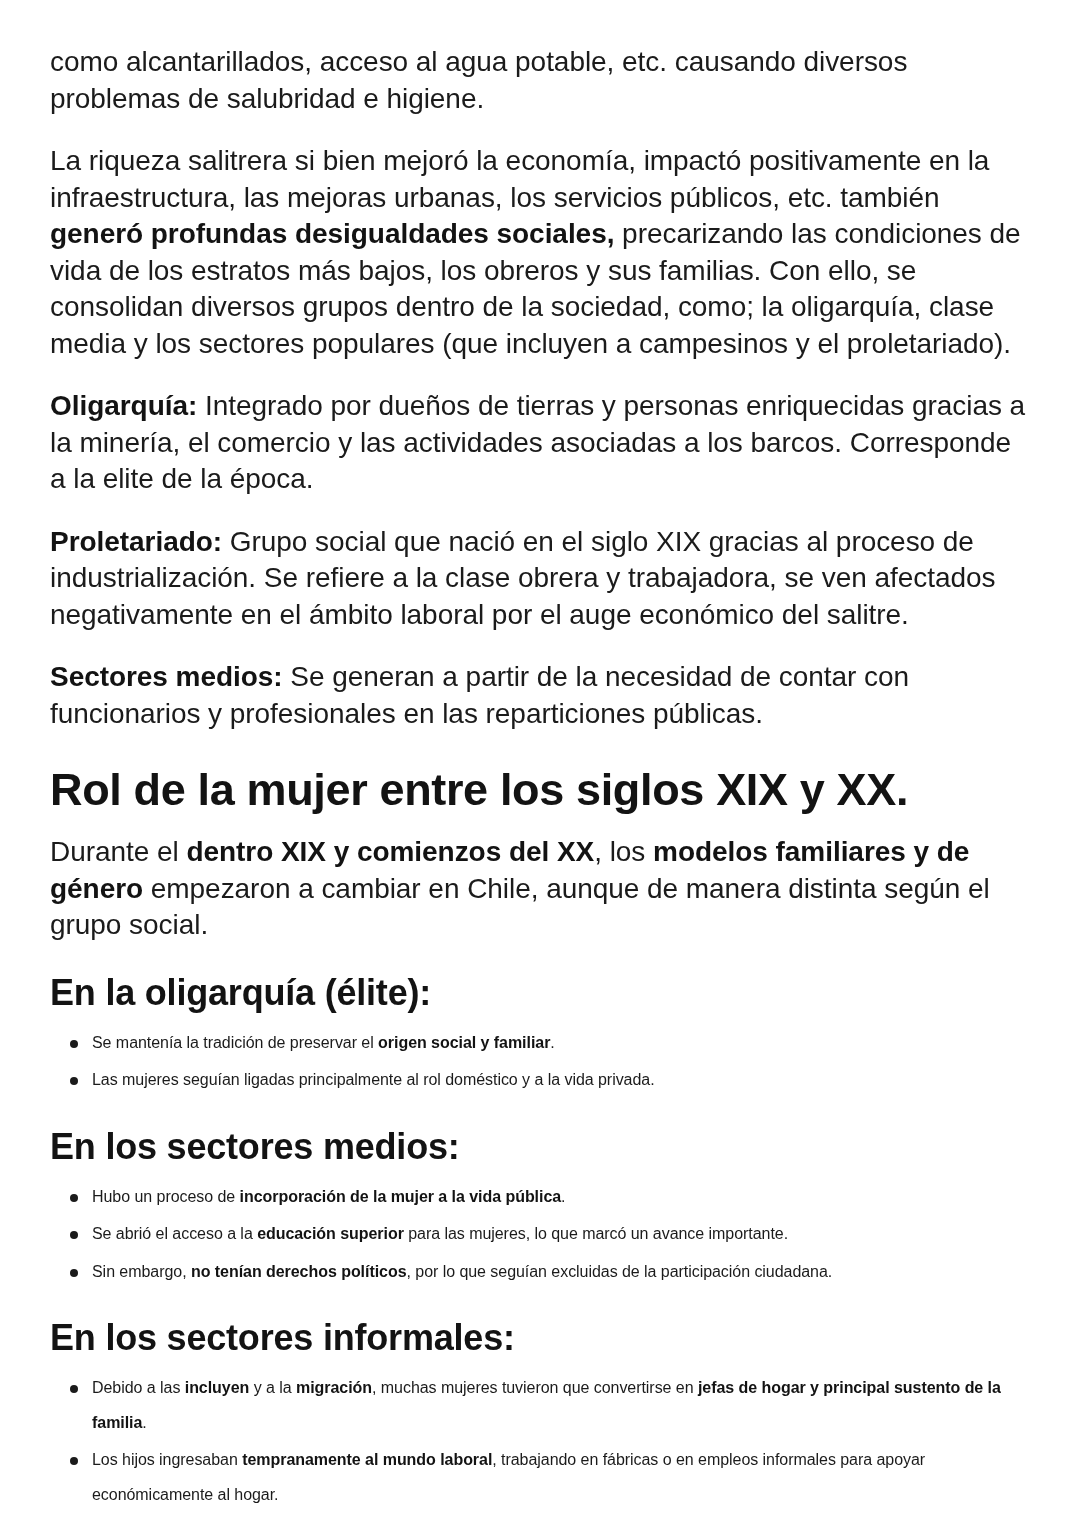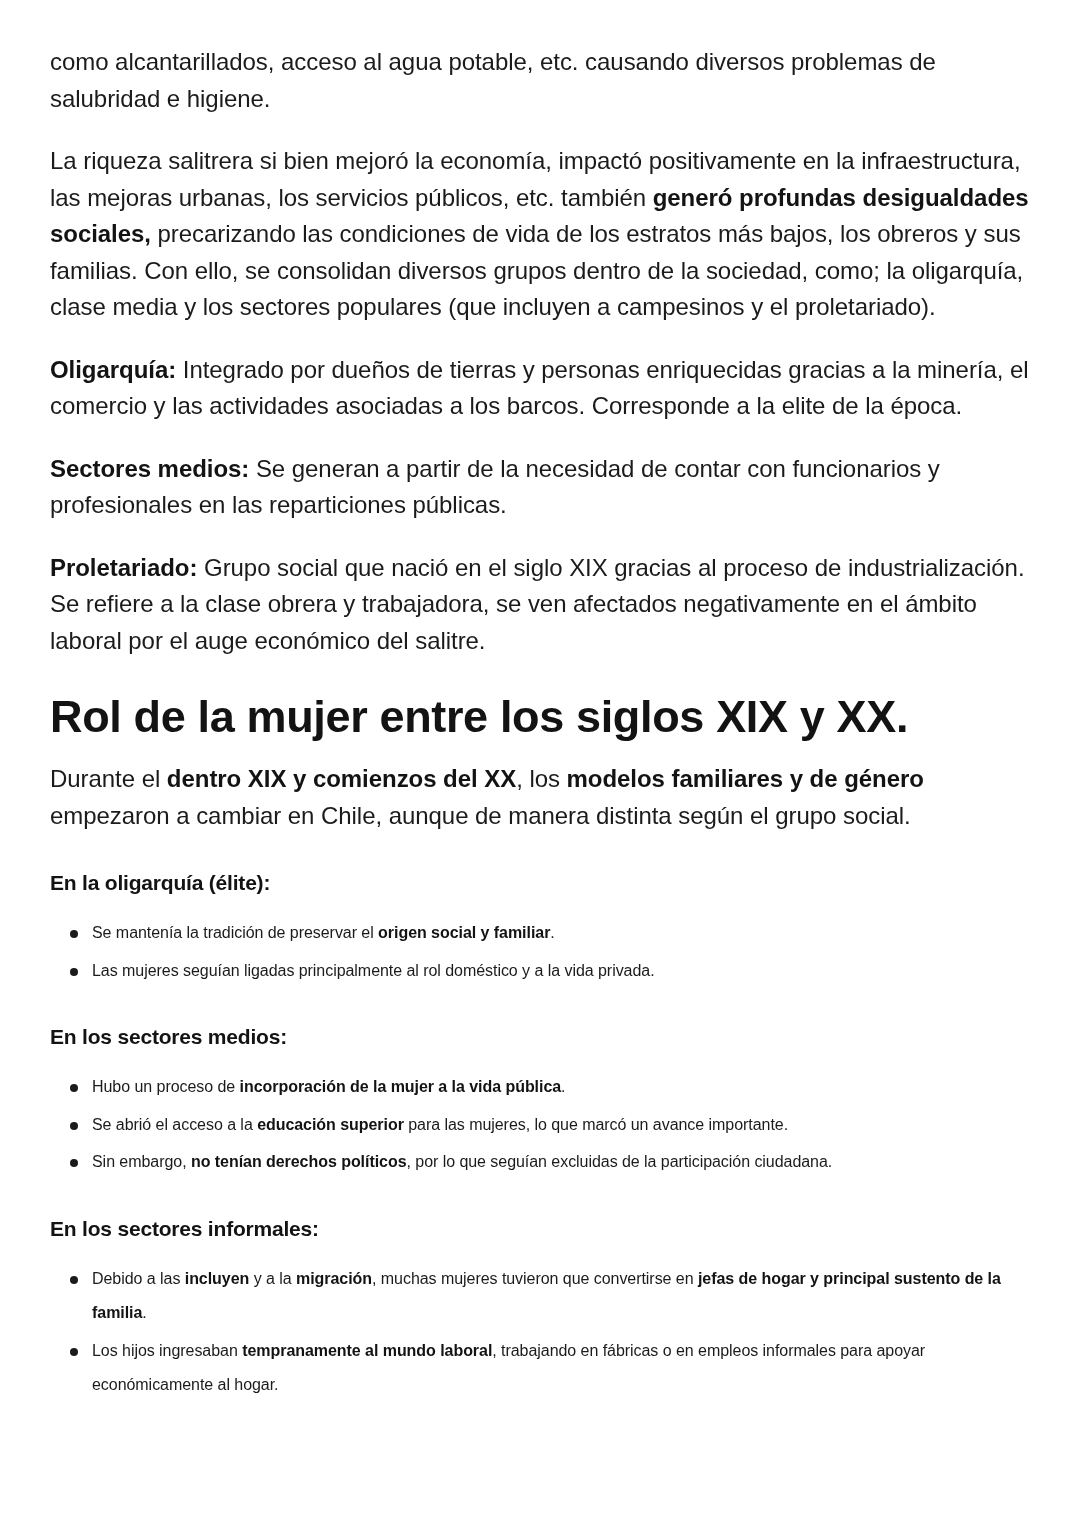--- a/index.html
+++ b/index.html
@@ -22,39 +22,39 @@
     background: #ffffff;
     box-sizing: border-box;
     padding: 44px 48px 0 50px;
   }
   .doc-body {
     width: 982px;
   }
 
   p.para {
     margin: 0 0 26px 0;
-    font-size: 24px;
+    font-size: 28px;
     line-height: 36.5px;
     letter-spacing: -0.05px;
     color: #1b1b1b;
     text-align: left;
   }
 
   h1.title {
     margin: 36px 0 22px 0;
     font-size: 45px;
     line-height: 44px;
     font-weight: bold;
     letter-spacing: -0.35px;
     color: #141414;
   }
 
   h2.subtitle {
     margin: 32px 0 16px 0;
-    font-size: 21px;
+    font-size: 36px;
     line-height: 34px;
     font-weight: bold;
     letter-spacing: -0.2px;
     color: #141414;
   }
 
   ul.bullets {
     margin: 0 0 8px 0;
     padding: 0;
     list-style: none;
@@ -82,22 +82,22 @@
   b, strong { font-weight: bold; color: #131313; }
 </style>
 </head>
 <body>
 
 <div class="page">
   <div class="doc-body" id="doc-body">
       <p class="para">como alcantarillados, acceso al agua potable, etc. causando diversos problemas de salubridad e higiene.</p>
       <p class="para">La riqueza salitrera si bien mejoró la economía, impactó positivamente en la infraestructura, las mejoras urbanas, los servicios públicos, etc. también <b>generó profundas desigualdades sociales,</b> precarizando las condiciones de vida de los estratos más bajos, los obreros y sus familias. Con ello, se consolidan diversos grupos dentro de la sociedad, como; la oligarquía, clase media y los sectores populares (que incluyen a campesinos y el proletariado).</p>
       <p class="para"><b>Oligarquía:</b> Integrado por dueños de tierras y personas enriquecidas gracias a la minería, el comercio y las actividades asociadas a los barcos. Corresponde a la elite de la época.</p>
+      <p class="para"><b>Proletariado:</b> Grupo social que nació en el siglo XIX gracias al proceso de industrialización. Se refiere a la clase obrera y trabajadora, se ven afectados negativamente en el ámbito laboral por el auge económico del salitre.</p>
       <p class="para"><b>Sectores medios:</b> Se generan a partir de la necesidad de contar con funcionarios y profesionales en las reparticiones públicas.</p>
-      <p class="para"><b>Proletariado:</b> Grupo social que nació en el siglo XIX gracias al proceso de industrialización. Se refiere a la clase obrera y trabajadora, se ven afectados negativamente en el ámbito laboral por el auge económico del salitre.</p>
       <h1 class="title"><b>Rol de la mujer entre los siglos XIX y XX.</b></h1>
       <p class="para">Durante el <b>dentro XIX y comienzos del XX</b>, los <b>modelos familiares y de género</b> empezaron a cambiar en Chile, aunque de manera distinta según el grupo social.</p>
       <h2 class="subtitle"><b>En la oligarquía (élite):</b></h2>
       <ul class="bullets">
         <li>Se mantenía la tradición de preservar el <b>origen social y familiar</b>.</li>
         <li>Las mujeres seguían ligadas principalmente al rol doméstico y a la vida privada.</li>
       </ul>
       <h2 class="subtitle"><b>En los sectores medios:</b></h2>
       <ul class="bullets">
         <li>Hubo un proceso de <b>incorporación de la mujer a la vida pública</b>.</li>

